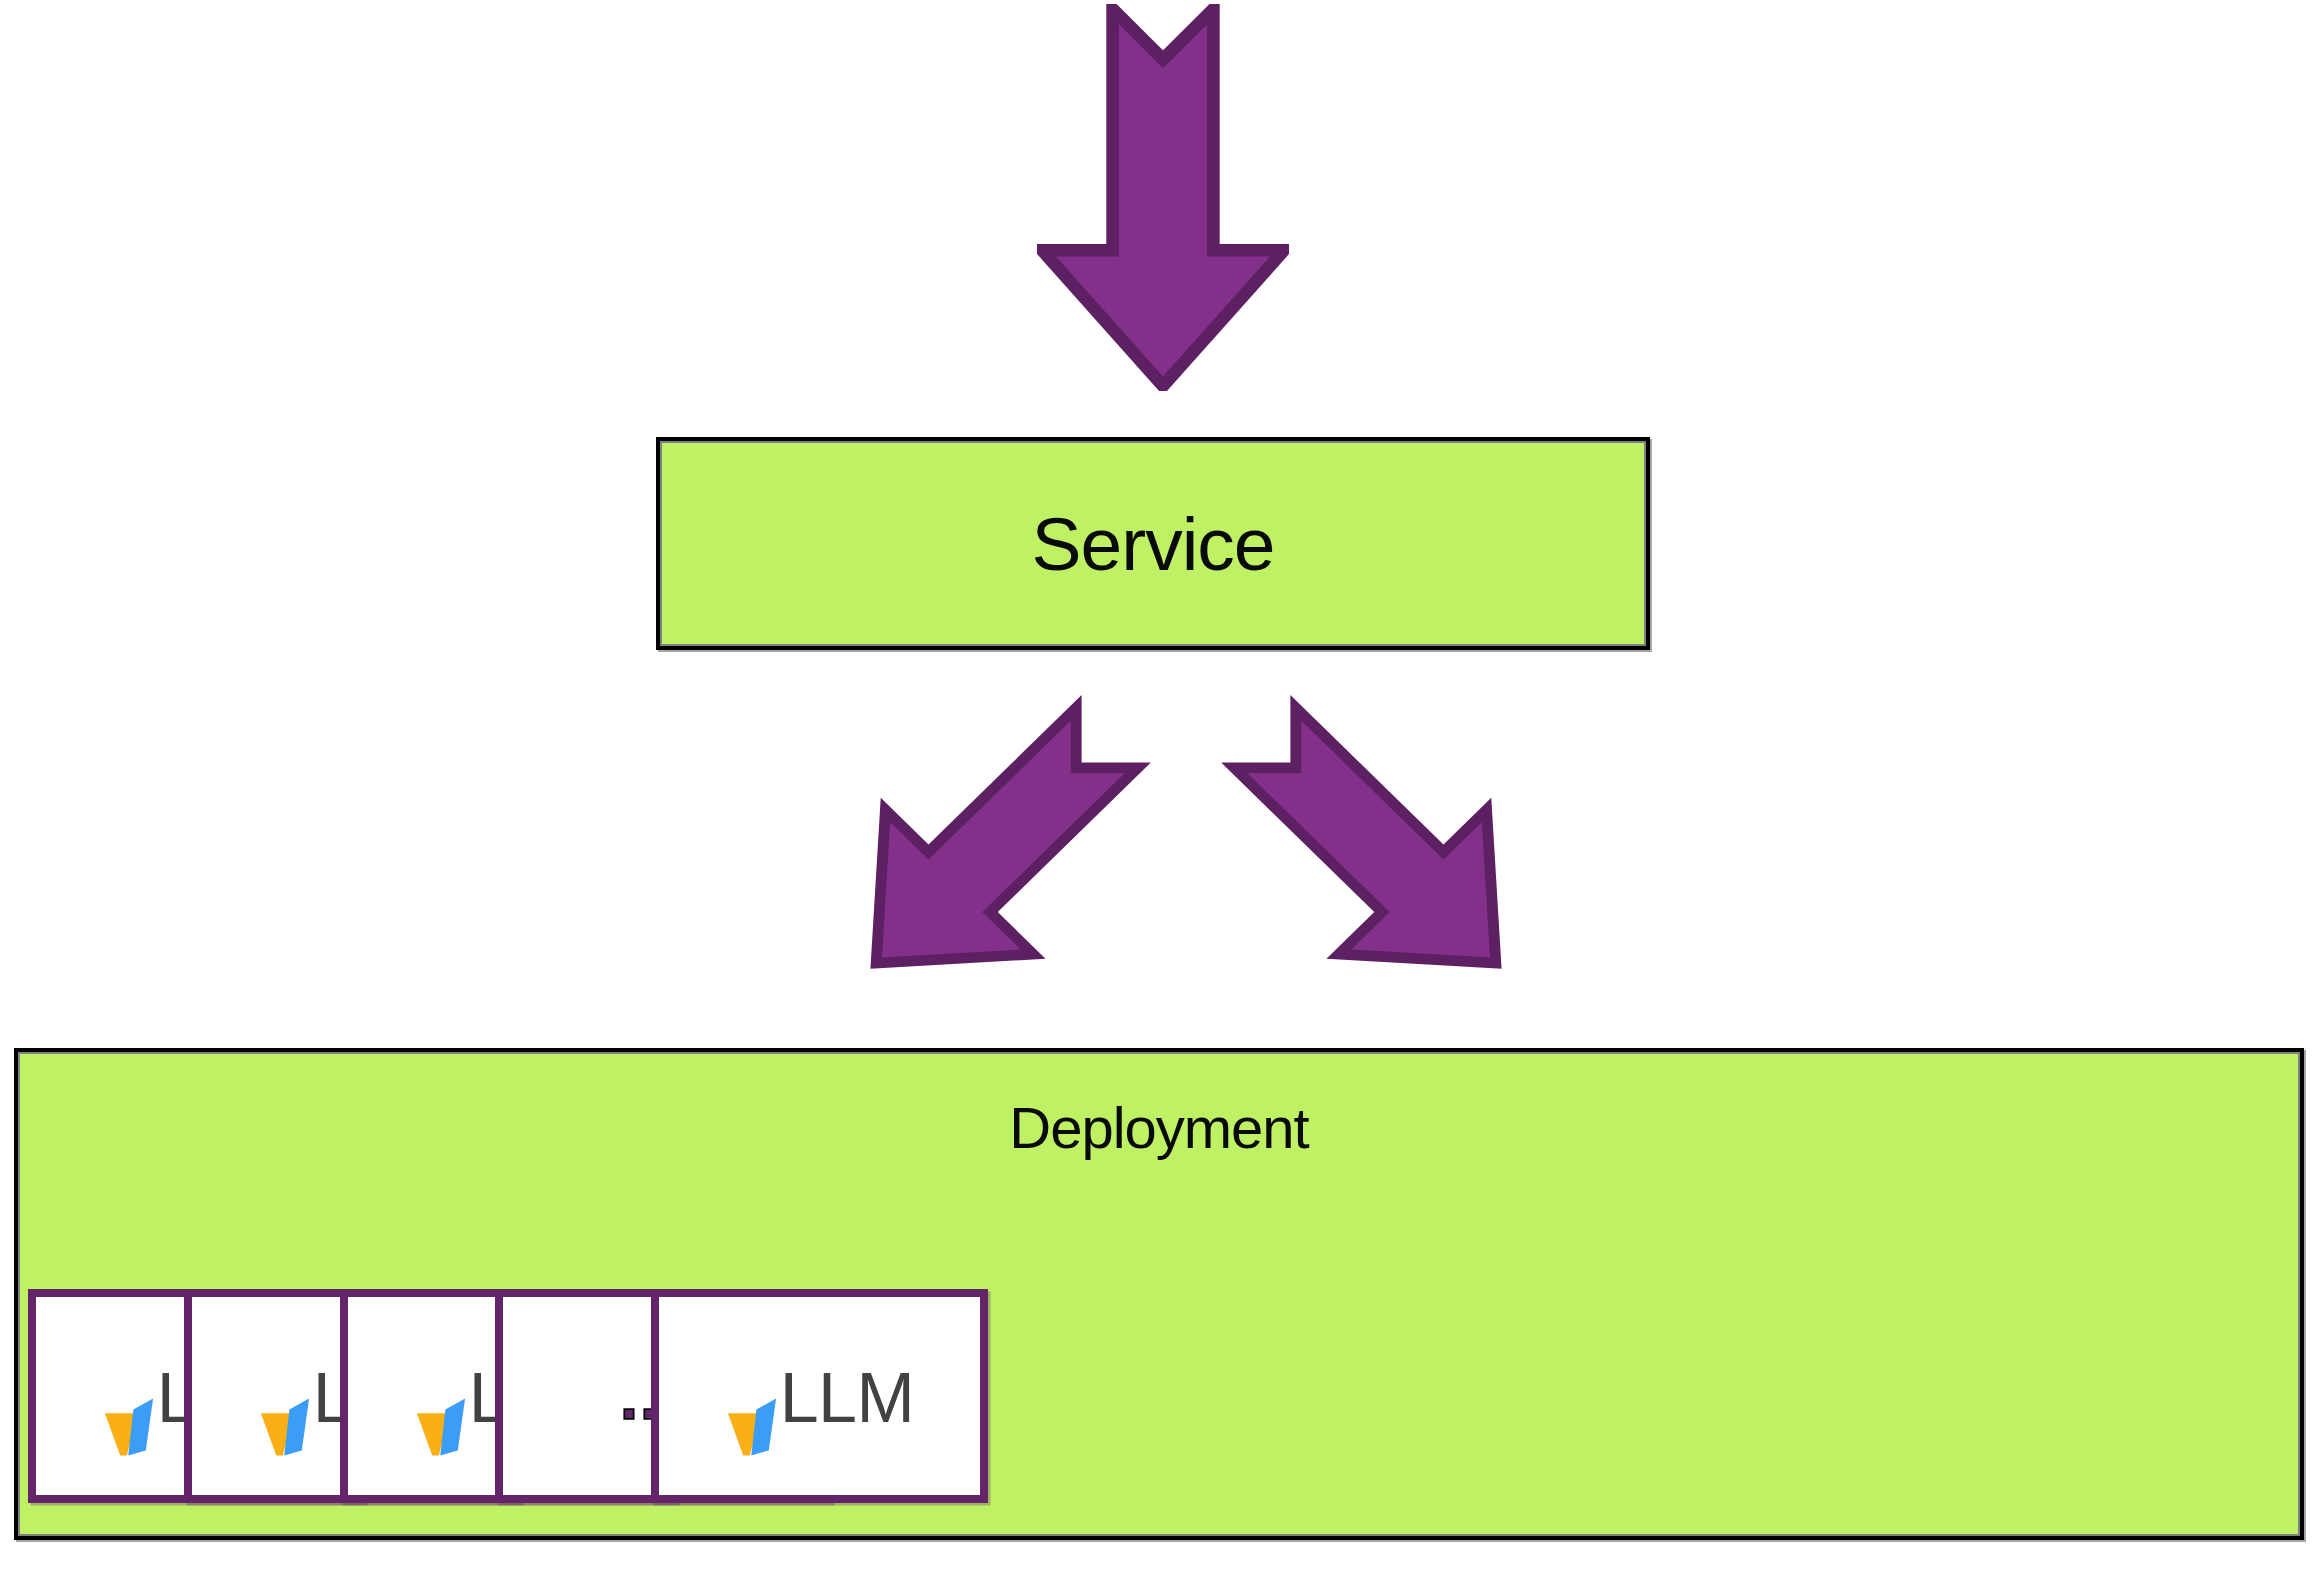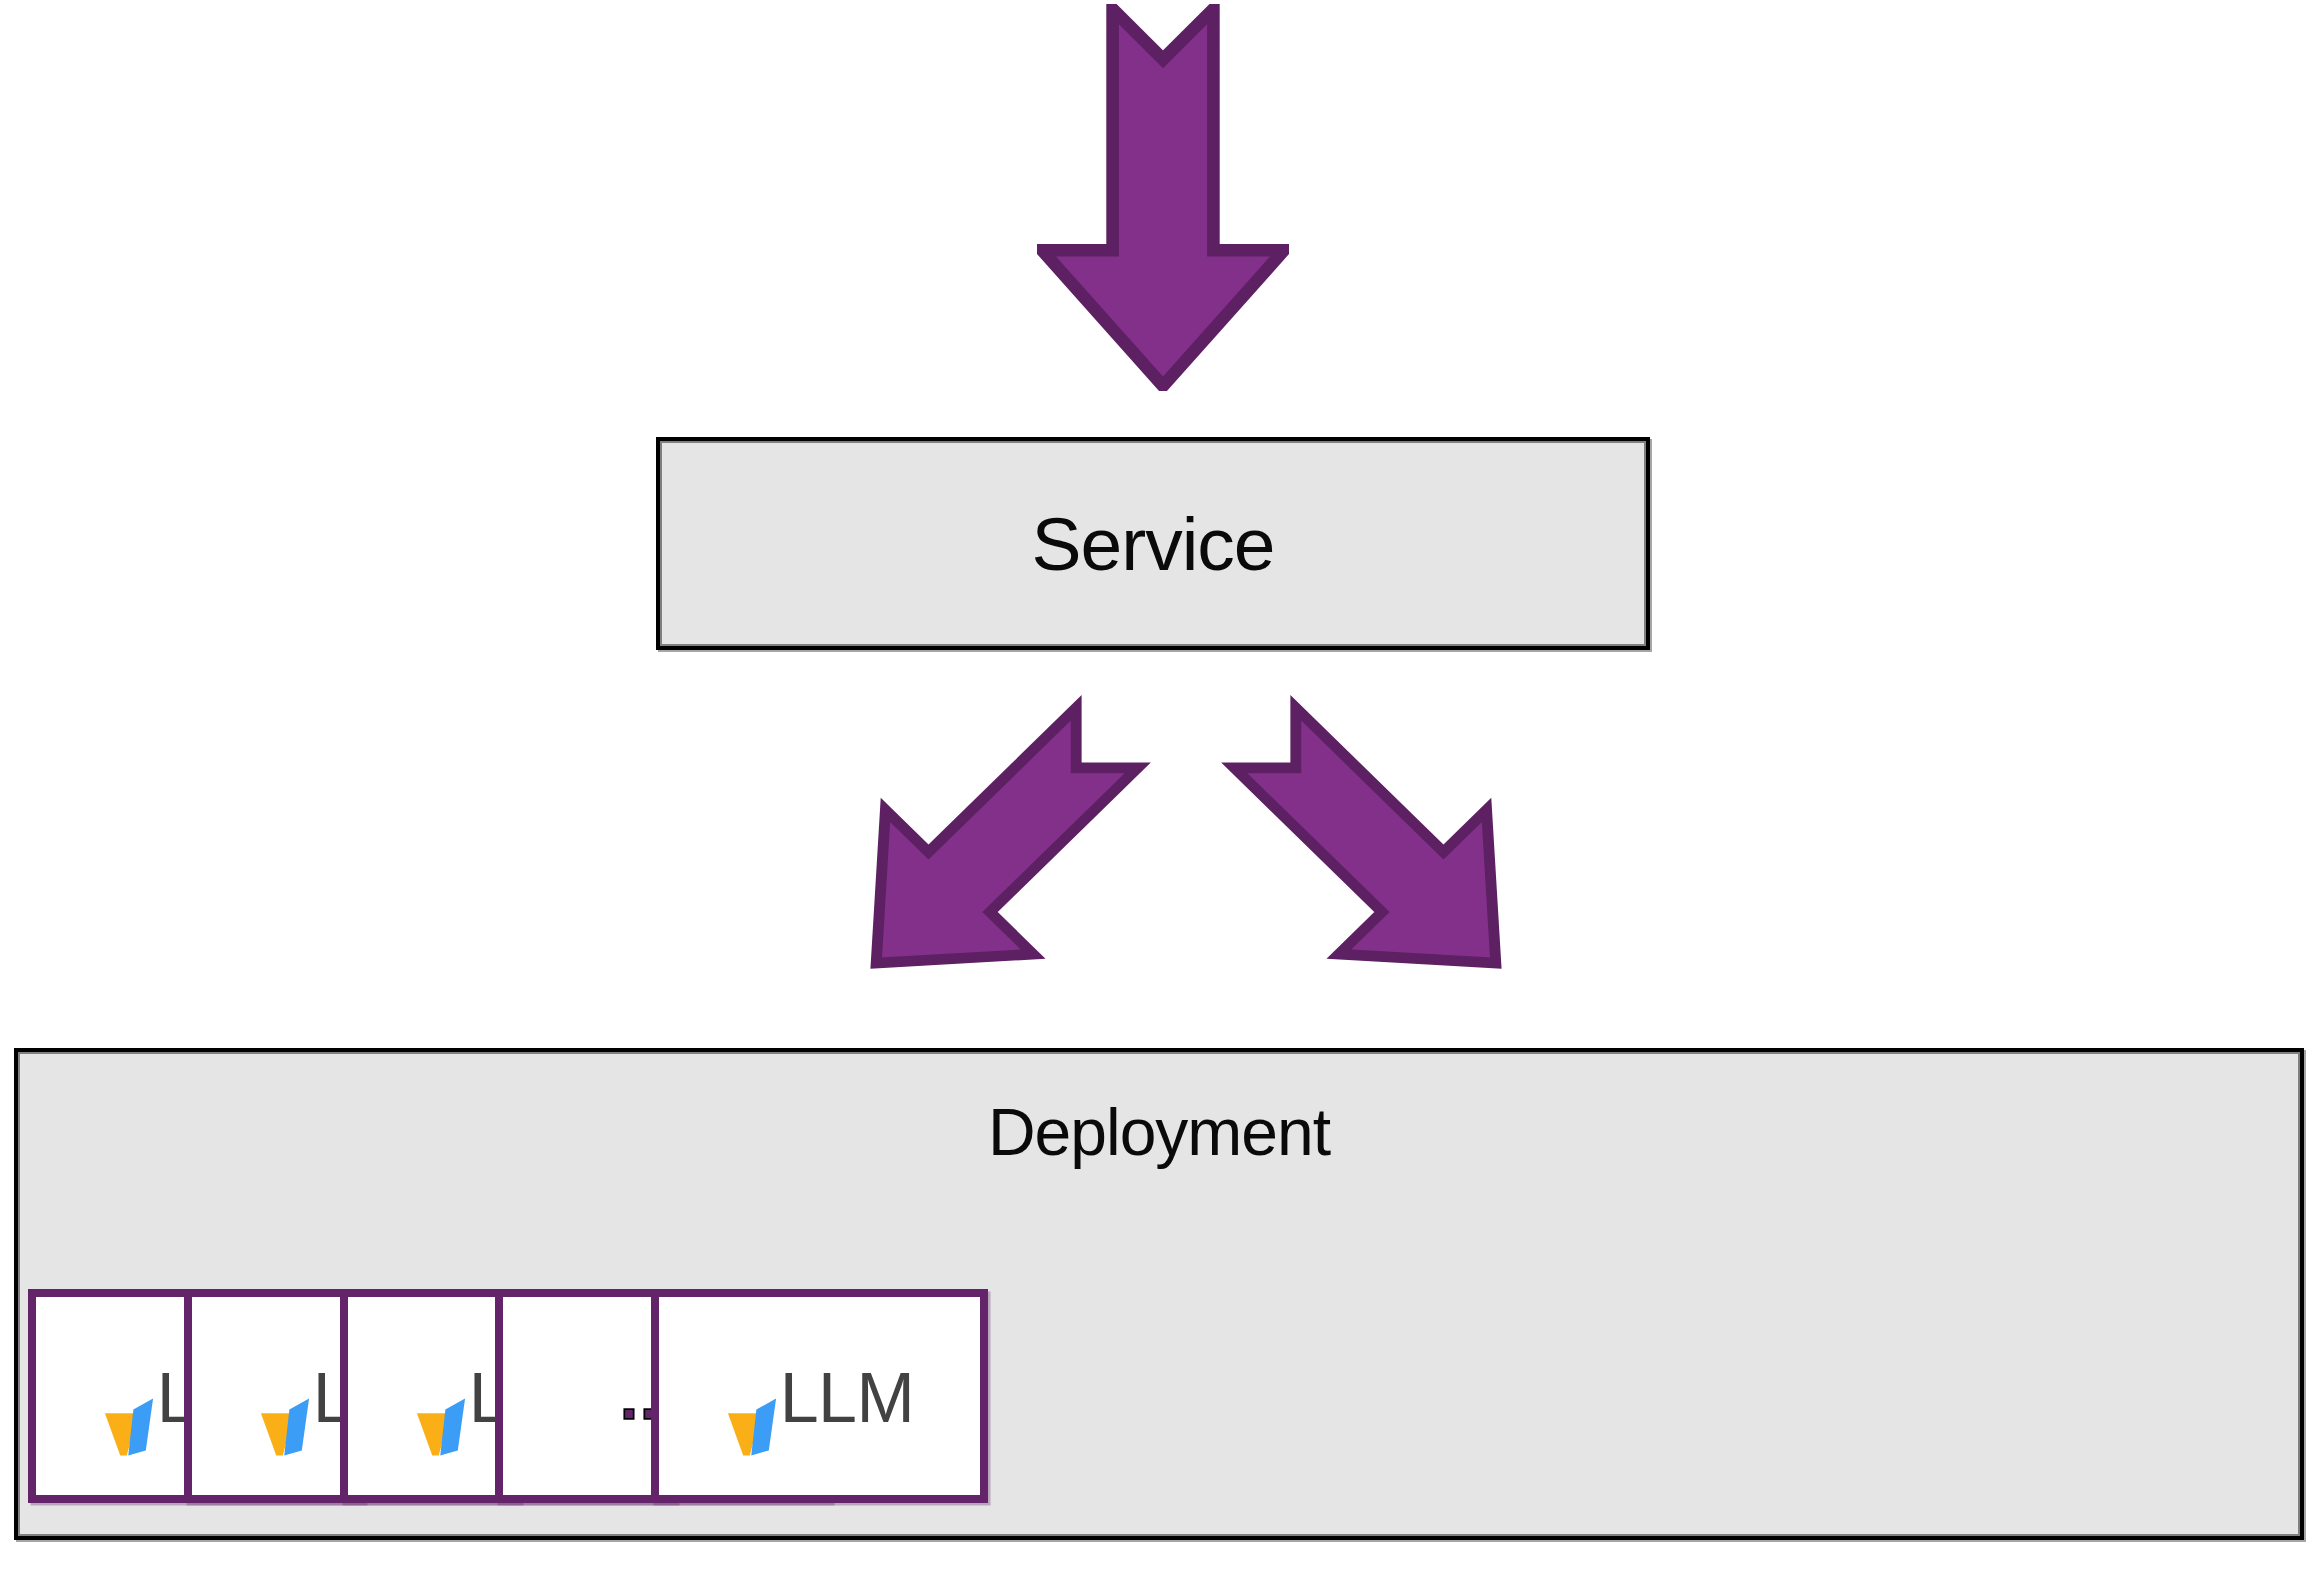--- a/index.html
+++ b/index.html
@@ -20,21 +20,21 @@
 
   
   .arrow {
     position: absolute;
   }
   .arrow svg { display: block; width: 100%; height: 100%; }
 
   
   .node-box {
     position: absolute;
-    background: #e5e5e5;
+    background: #bef264;
     border: 4px solid #000000;
     box-sizing: border-box;
     box-shadow: 2px 2px 0 rgba(0,0,0,0.35);
   }
   .node-box > .inner-edge {
     position: absolute;
     inset: 0;
     border-top: 2.5px solid #808080;
     border-left: 2.5px solid #808080;
     border-right: 2.5px solid #808080;
@@ -69,21 +69,21 @@
     left: 14px;
     top: 1048px;
     width: 2290px;
     height: 492px;
   }
   #deployment-label {
     position: absolute;
     left: 0; right: 0;
     top: 47px;
     text-align: center;
-    font-size: 66px;
+    font-size: 58px;
     line-height: 1;
     color: #0a0a0a;
     font-weight: 300;
     letter-spacing: -1px;
     font-family: "Liberation Sans", sans-serif;
   }
 
   
   #pod-row {
     position: absolute;

